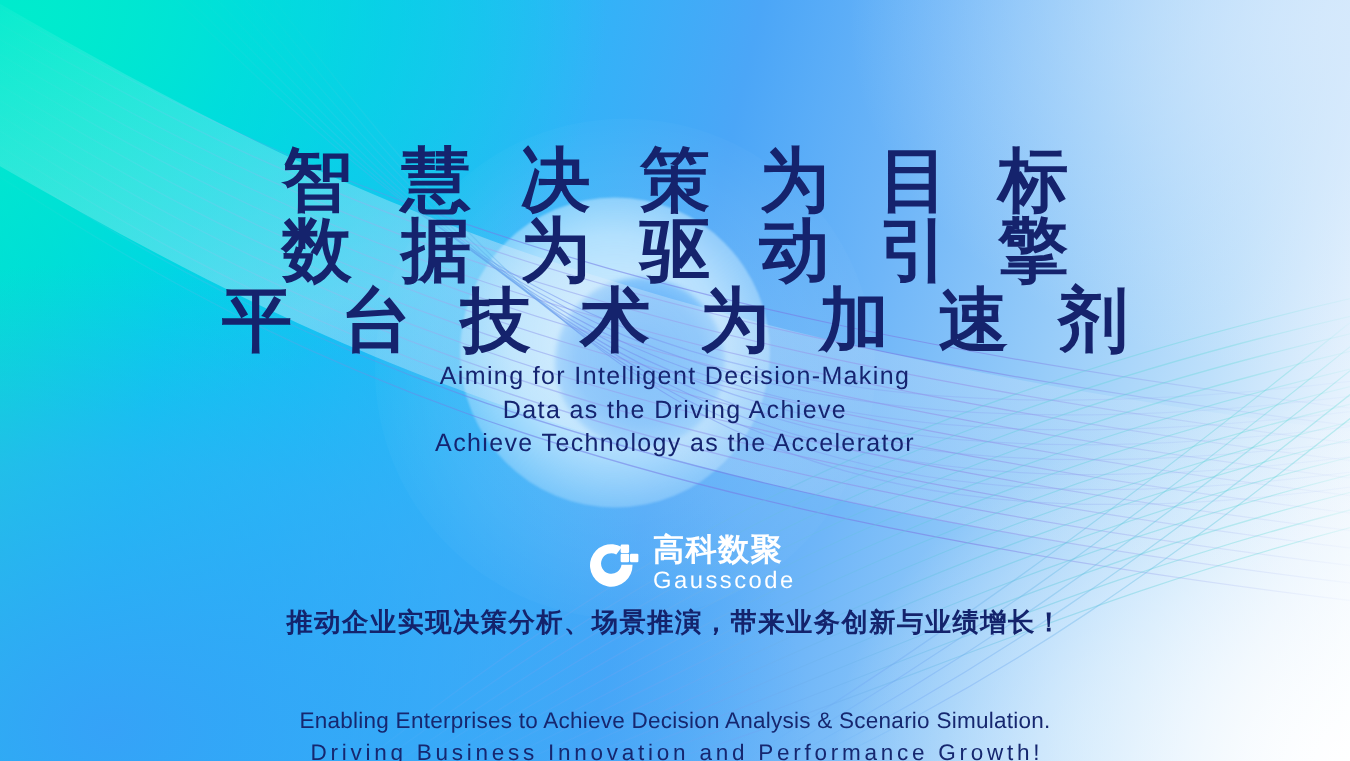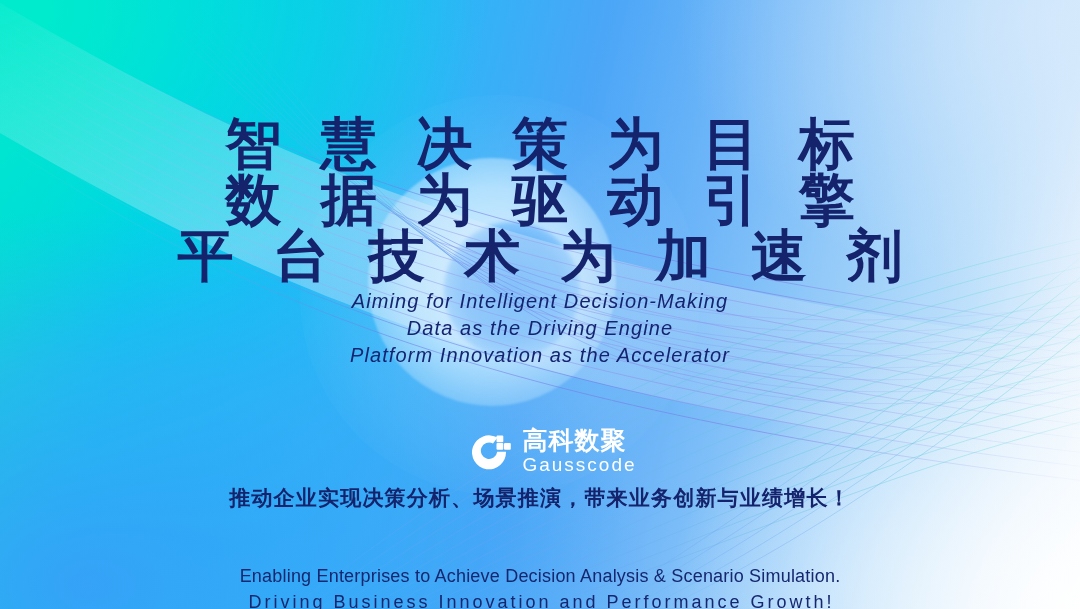--- a/index.html
+++ b/index.html
@@ -102,21 +102,20 @@
   .headline .hl-line{display:block;}
 
   .subhead{
     position:absolute;left:0;right:0;top:288px;
     text-align:center;
     color:#152470;
     font-size:20px;
     line-height:27px;
     letter-spacing:1.1px;
     white-space:nowrap;
-    font-style:italic;
   }
   .subhead .sub-line{display:block;}
 
   
   .logo{
     position:absolute;left:0;right:0;top:428px;
     display:flex;align-items:center;justify-content:center;gap:11px;margin-left:24px;
   }
   .logo-mark{
     position:relative;width:44px;height:44px;flex:none;
@@ -257,22 +256,22 @@
   <div class="content">
 
     <div class="headline">
       <span class="hl-line">智 慧 决 策 为 目 标</span>
       <span class="hl-line">数 据 为 驱 动 引 擎</span>
       <span class="hl-line">平 台 技 术 为 加 速 剂</span>
     </div>
 
     <div class="subhead">
       <span class="sub-line">Aiming for Intelligent Decision-Making</span>
-      <span class="sub-line">Data as the Driving Engine</span>
-      <span class="sub-line">Platform Innovation as the Accelerator</span>
+      <span class="sub-line">Data as the Driving Achieve</span>
+      <span class="sub-line">Achieve Technology as the Accelerator</span>
     </div>
 
     <div class="logo">
       <span class="logo-mark">
         <svg viewBox="0 0 44 44" width="44" height="44" xmlns="http://www.w3.org/2000/svg">
 
           <path d="M34 11.5 A16.5 16.5 0 1 0 38 22 L38 33.5 L26.5 33.5 L26.5 22 L22 22" fill="none" stroke="#FFFFFF" stroke-width="0"></path>
           <path d="M30.5 8.6 A17 17 0 1 0 39 22.8 L39 22.8 L30.2 22.8 A8.2 8.2 0 1 1 26 14.6 Z" fill="#FFFFFF"></path>
           <rect x="29.5" y="6.5" width="6.8" height="6.8" rx="1" fill="#FFFFFF"></rect>
           <rect x="37.0" y="14.0" width="6.8" height="6.8" rx="1" fill="#FFFFFF"></rect>

